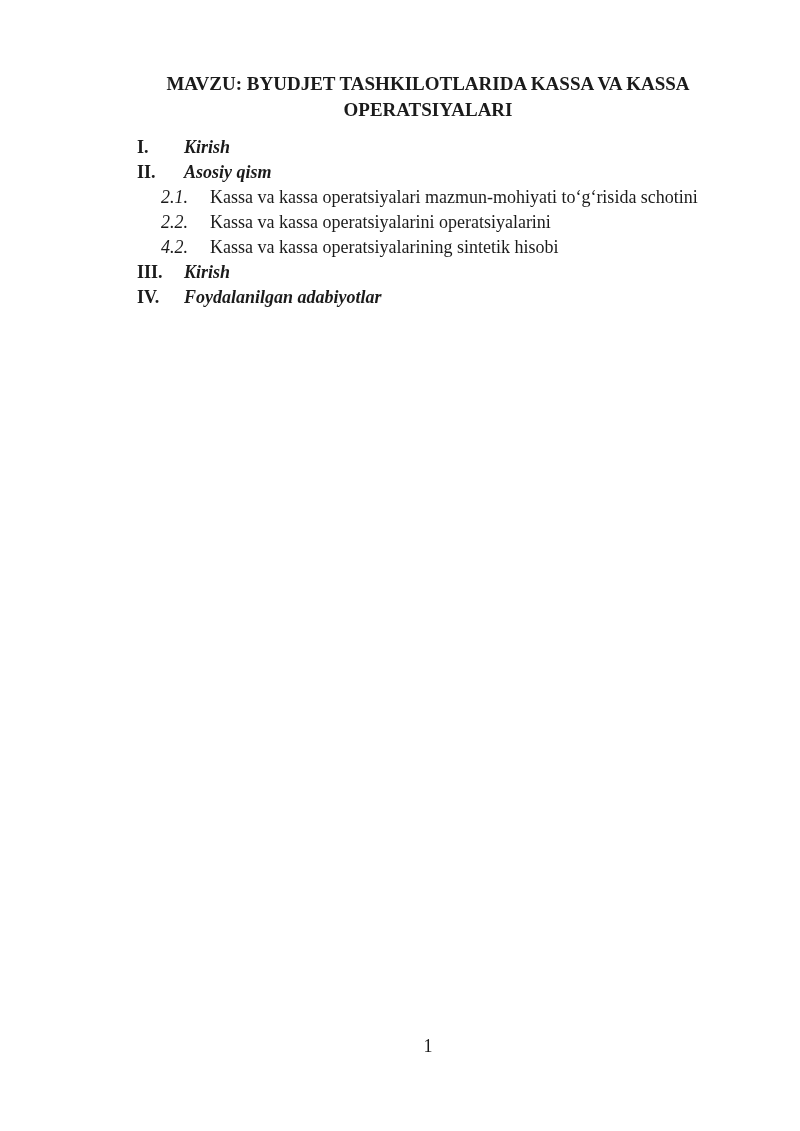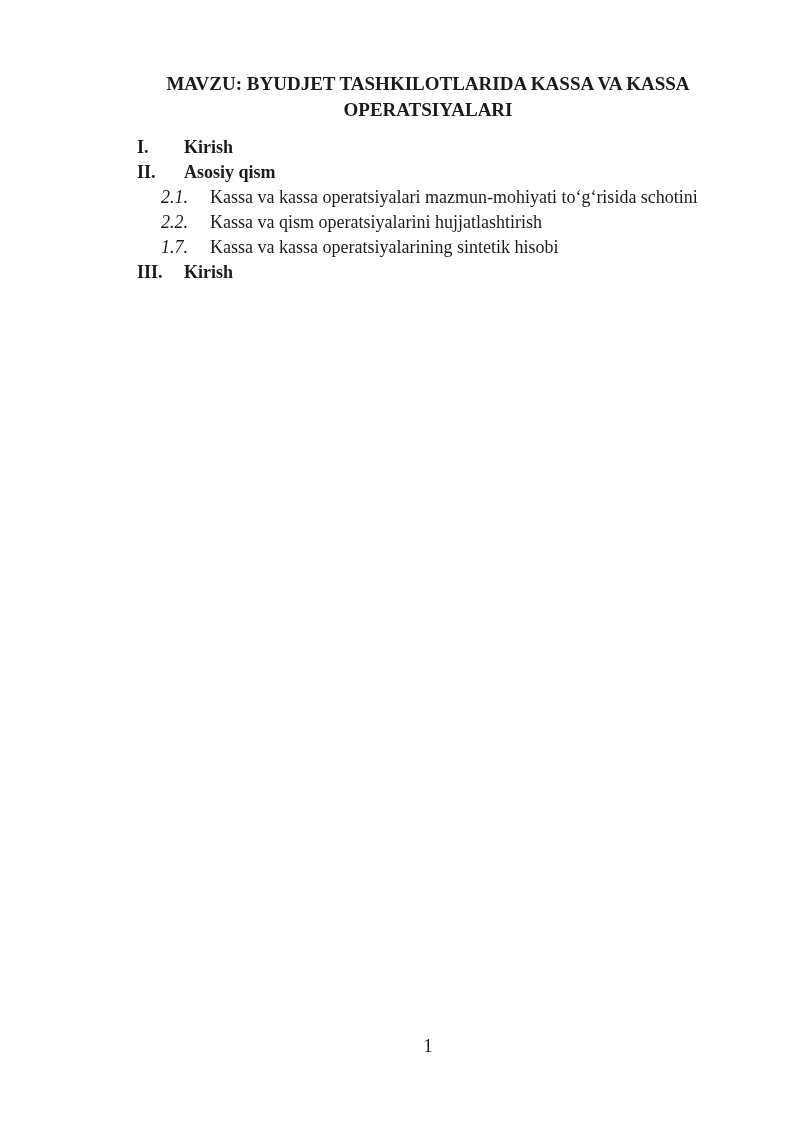--- a/index.html
+++ b/index.html
@@ -40,21 +40,21 @@
     min-height: 25px;
     white-space: nowrap;
   }
   .row.l1 { font-weight: bold; }
   .row .num {
     position: absolute;
     top: 0;
   }
   .row.l1 .num { left: 24px; }
   .row.l2 .num { left: 48px; font-style: italic; }
-  .row.l1 .label { display: block; padding-left: 71px; }
+  .row.l1 .label { display: block; padding-left: 71px; font-style: italic; }
   .row.l2 .label { display: block; padding-left: 97px; }
   .footer {
     position: absolute;
     top: 1036px;
     left: 113px;
     width: 630px;
     text-align: center;
     font-size: 18px;
     line-height: 21px;
     color: #1b1b1b;
@@ -74,26 +74,30 @@
         <div class="row l1">
           <span class="num">II.</span>
           <span class="label">Asosiy qism</span>
         </div>
         <div class="row l2">
           <span class="num">2.1.</span>
           <span class="label">Kassa va kassa operatsiyalari mazmun-mohiyati to‘g‘risida schotini</span>
         </div>
         <div class="row l2">
           <span class="num">2.2.</span>
-          <span class="label">Kassa va qism operatsiyalarini hujjatlashtirish</span>
+          <span class="label">Kassa va kassa operatsiyalarini operatsiyalarini</span>
         </div>
         <div class="row l2">
-          <span class="num">1.7.</span>
+          <span class="num">4.2.</span>
           <span class="label">Kassa va kassa operatsiyalarining sintetik hisobi</span>
         </div>
         <div class="row l1">
           <span class="num">III.</span>
           <span class="label">Kirish</span>
+        </div>
+        <div class="row l1">
+          <span class="num">IV.</span>
+          <span class="label">Foydalanilgan adabiyotlar</span>
         </div>
       </div>
   </div>
   <div class="footer">1</div>
 </div>
 
 </body></html>

